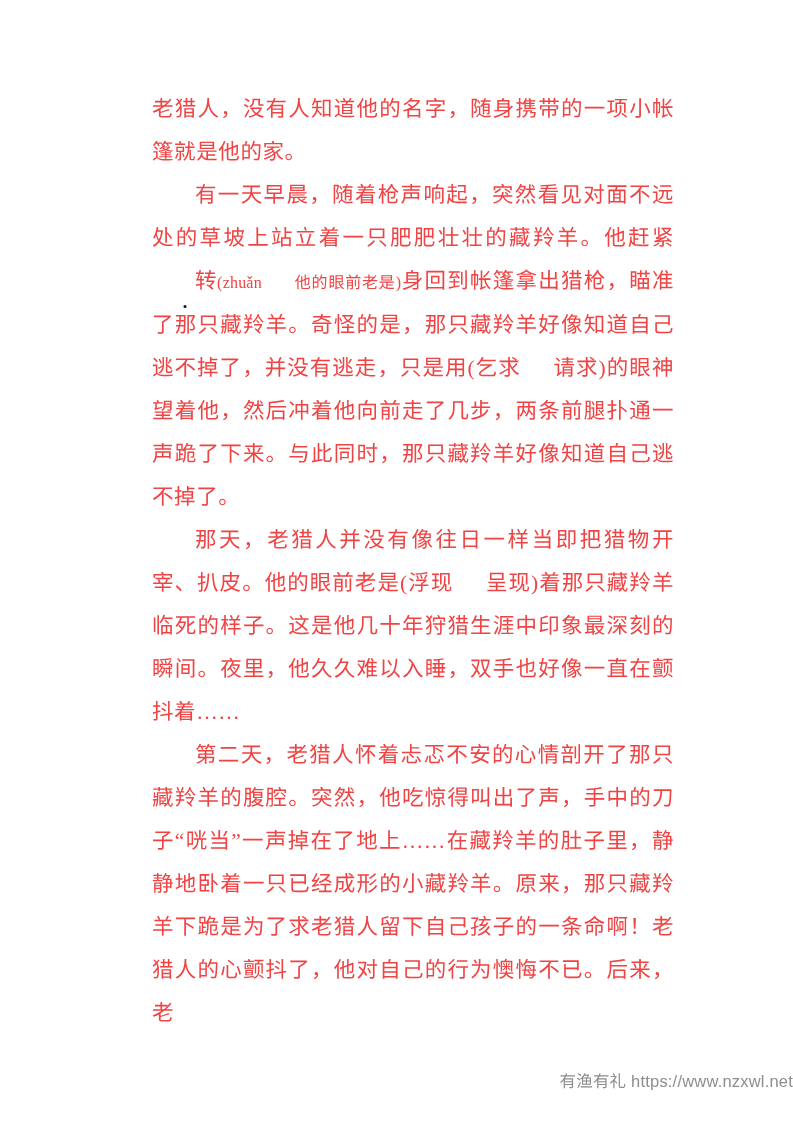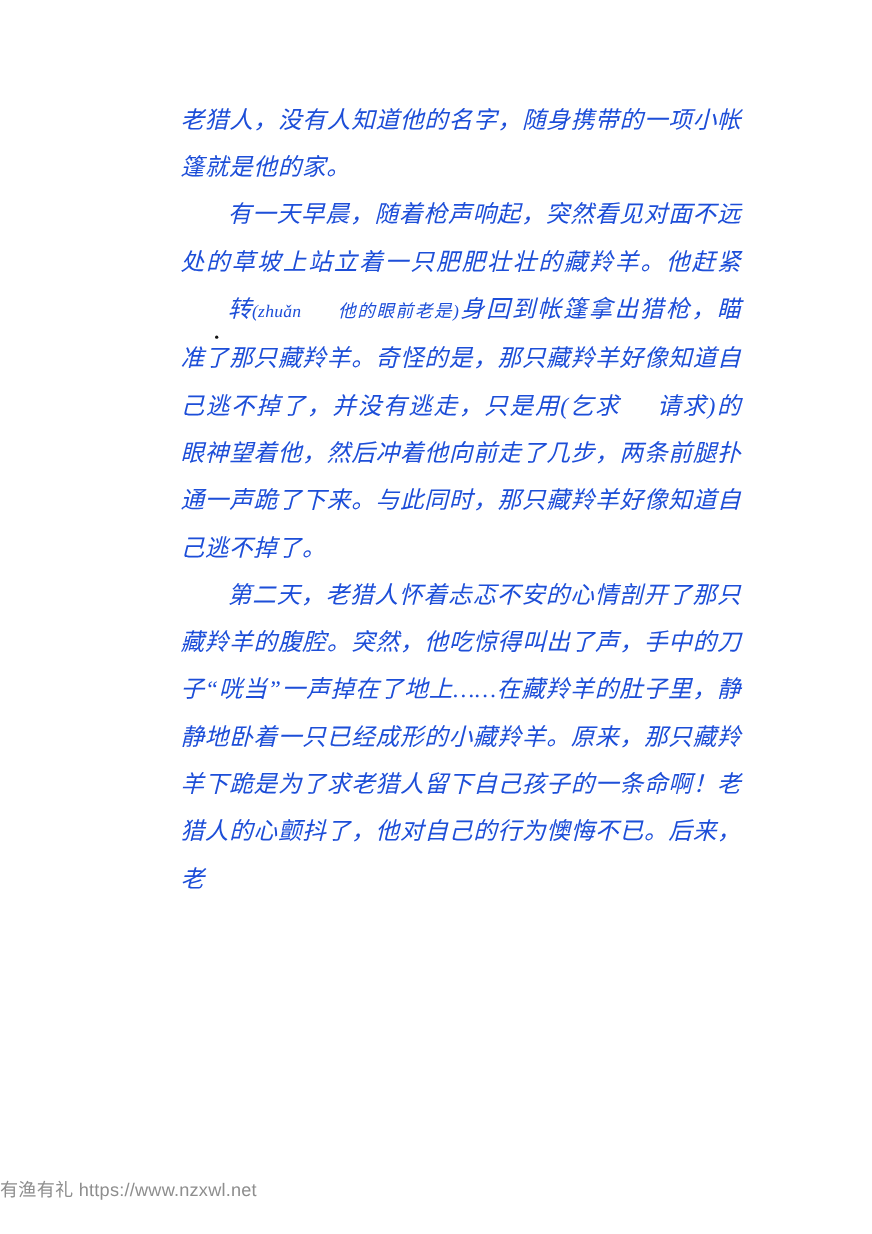--- a/index.html
+++ b/index.html
@@ -21,30 +21,29 @@
     overflow: hidden;
     box-sizing: border-box;
   }
   .doc-body {
     position: absolute;
     left: 152px;
     top: 88px;
     width: 522px;
   }
   .para {
-    margin: 0 0 0 12px;
+    margin: 0 0 0 0;
     font-size: 21.5px;
     line-height: 43px;
     letter-spacing: 0.6px;
     text-align: justify;
     text-align-last: left;
     text-justify: inter-character;
-    color: #1d4ed8;
+    color: #ef4444;
     font-family: "Liberation Serif", "DejaVu Serif", serif;
-    font-style: italic;
   }
   .para.indent {
     text-indent: 2em;
   }
   .pinyin {
     font-family: "Liberation Serif", "DejaVu Serif", serif;
     font-size: 16px;
     letter-spacing: 0.2px;
   }
   .gap {
@@ -64,21 +63,21 @@
     width: 3px;
     height: 3px;
     border-radius: 50%;
     background: #131313;
   }
   .footer-watermark {
     position: absolute;
     left: 0;
     top: 1068px;
     width: 793px;
-    text-align: left;
+    text-align: right;
     font-family: "Liberation Sans", "DejaVu Sans", sans-serif;
     font-size: 16.5px;
     color: #8e8e8e;
     letter-spacing: 0.2px;
     user-select: none;
   }
 </style>
 </head>
 <body>
 
@@ -86,20 +85,23 @@
 
   <div class="doc-body">
 
     <p class="para">老猎人，没有人知道他的名字，随身携带的一项小帐篷就是他的家。</p>
 
     <p class="para indent">
       <span>有一天早晨，随着枪声响起，突然看见对面不远处的草坡上站立着一只肥肥壮壮的藏羚羊。他赶紧</span><span class="emph-dot">转</span><span class="pinyin">(zhuǎn</span><span class="gap"></span><span class="pinyin">他的眼前老是)</span><span>身回到帐篷拿出猎枪，瞄准了那只藏羚羊。奇怪的是，那只藏羚羊好像知道自己逃不掉了，并没有逃走，只是用(乞求</span><span class="gap"></span><span>请求)的眼神望着他，然后冲着他向前走了几步，两条前腿扑通一声跪了下来。与此同时，那只藏羚羊好像知道自己逃不掉了。</span>
     </p>
 
 
+    <p class="para indent">
+      <span>那天，老猎人并没有像往日一样当即把猎物开宰、扒皮。他的眼前老是(浮现</span><span class="gap"></span><span>呈现)着那只藏羚羊临死的样子。这是他几十年狩猎生涯中印象最深刻的瞬间。夜里，他久久难以入睡，双手也好像一直在颤抖着……</span>
+    </p>
 
     <p class="para indent">第二天，老猎人怀着忐忑不安的心情剖开了那只藏羚羊的腹腔。突然，他吃惊得叫出了声，手中的刀子“咣当”一声掉在了地上……在藏羚羊的肚子里，静静地卧着一只已经成形的小藏羚羊。原来，那只藏羚羊下跪是为了求老猎人留下自己孩子的一条命啊！老猎人的心颤抖了，他对自己的行为懊悔不已。后来，老</p>
 
   </div>
 
   <div class="footer-watermark">有渔有礼 https://www.nzxwl.net</div>
 
 </div>
 
 </body></html>

